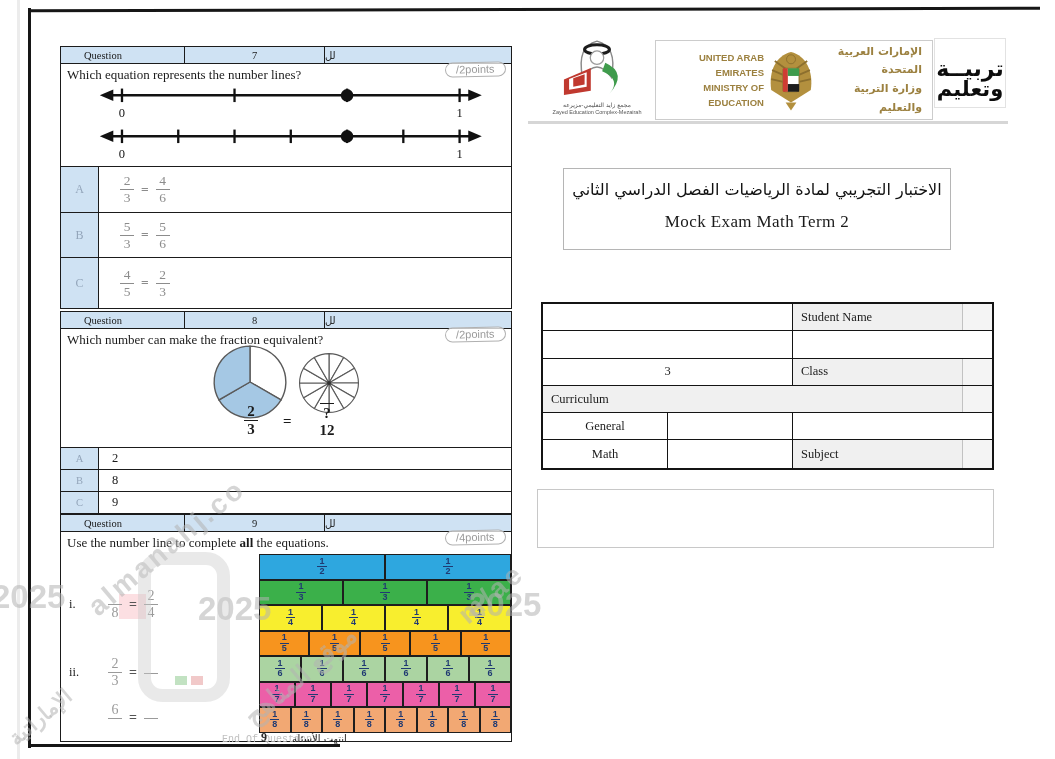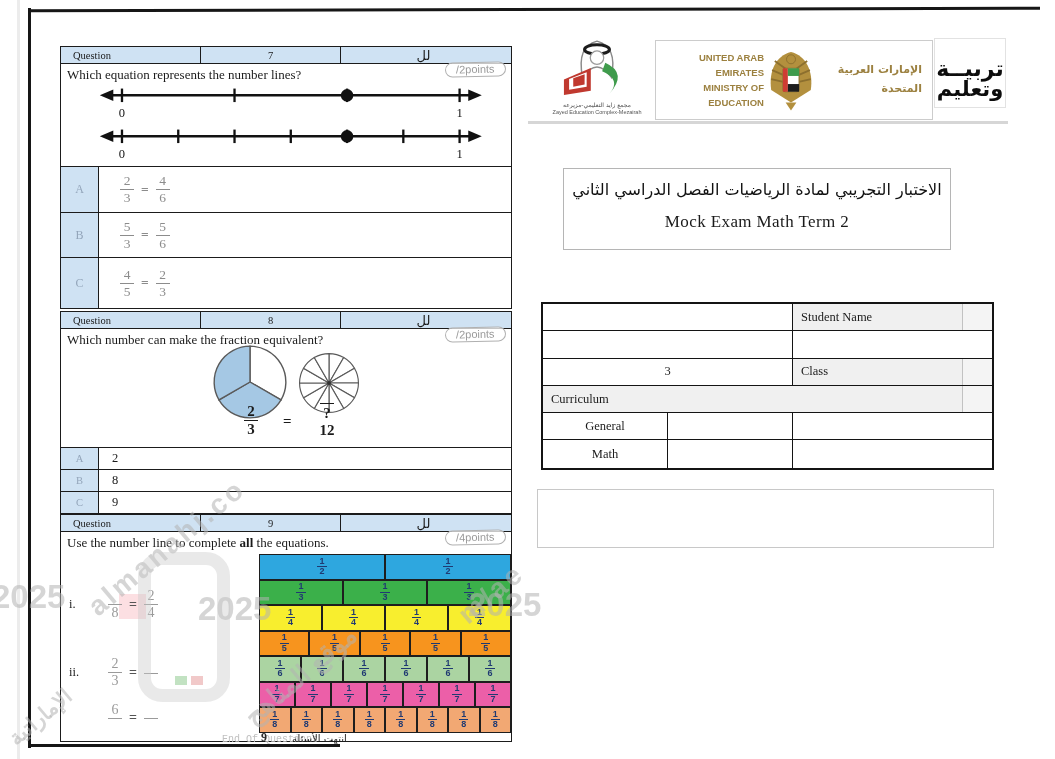--- a/index.html
+++ b/index.html
@@ -11,23 +11,23 @@
   
   .top-line { position:absolute; left:28px; top:8px; width:1012px; height:3px; background:#161616; transform:rotate(-0.15deg); }
   .left-line { position:absolute; left:28px; top:8px; width:2.5px; height:740px; background:#161616; }
   .bottom-line { position:absolute; left:28px; top:744px; width:312px; height:2.5px; background:#161616; }
   .edge-strip { position:absolute; left:17px; top:0; width:3px; height:759px; background:#ececec; }
 
   
   .qtable { position:absolute; left:60px; width:452px; border:1.6px solid #1b1b1b; background:#fff; z-index:2; }
   #q7 { top:46px; } #q8 { top:311px; } #q9 { top:514px; }
   .qhead { display:flex; background:#cfe2f3; border-bottom:1.6px solid #1b1b1b; height:17px; align-items:center; font-size:10.5px; }
-  .qh1 { width:140px; padding-left:12px; border-right:1.6px solid #1b1b1b; height:100%; display:flex; align-items:center; }
+  .qh1 { width:124px; padding-left:23px; border-right:1.6px solid #1b1b1b; height:100%; display:flex; align-items:center; }
   .qh2 { width:140px; text-align:center; border-right:1.6px solid #1b1b1b; height:100%; display:flex; align-items:center; justify-content:center; }
-  .qh3 { flex:1; text-align:center; padding-right:5px; font-size:13px; font-family:"DejaVu Sans",sans-serif; }
+  .qh3 { flex:1; text-align:left; padding-right:5px; font-size:10px; font-family:"DejaVu Sans",sans-serif; }
   .qbody { position:relative; background:#fff; }
   #q7 .qbody { height:102px; } #q8 .qbody { height:118px; } #q9 .qbody { height:209px; }
   .qtext { font-size:13px; padding:3px 6px 0 6px; }
   .badge { position:absolute; right:5px; top:-2px; border:1.5px solid #b0b0b0; border-radius:9px;
            padding:0 10px 1px 10px; color:#9a9a9a; font-size:11px; font-family:"Liberation Sans",sans-serif;
            transform:rotate(-1.5deg); background:rgba(255,255,255,.75); z-index:3; }
 
   .nl { display:block; width:436px; height:40px; margin:1px 0 0 6px; }
   .nlt { font-size:13px; font-family:"Liberation Serif",serif; fill:#111; }
 
@@ -563,20 +563,21 @@
       <path d="M12,14 L26,24 M9,24 L25,31 M8,34 L25,38 M48,14 L34,24 M51,24 L35,31 M52,34 L35,38" stroke="#8c6f2e" stroke-width="2"></path>
       <circle cx="30" cy="12" r="5" fill="#b3903e" stroke="#8c6f2e" stroke-width="1"></circle>
       <rect x="21" y="22" width="18" height="26" rx="3" fill="#fff" stroke="#8c6f2e" stroke-width="1.2"></rect>
       <rect x="21" y="22" width="5.5" height="26" fill="#cf3d33"></rect>
       <rect x="26.5" y="22" width="12.5" height="8.5" fill="#3f9b4c"></rect>
       <rect x="26.5" y="39.5" width="12.5" height="8.5" fill="#1d1d1d"></rect>
       <path d="M24,60 L30,69 L36,60 Z" fill="#b3903e"></path>
     </svg>
     <div class="moe-ar ar">
       <div>الإمارات العربية المتحدة</div>
+      <div>وزارة التربية والتعليم</div>
     </div>
   </div>
 
   <div id="black-logo">
     <div class="bl1 ar">تربيــة</div>
     <div class="bl2 ar">وتعليم</div>
   </div>
 
   <div id="divider"></div>
 
@@ -609,20 +610,24 @@
           <div class="inarrow"></div>
         </div>
     </div>
     <div class="irow">
       <div class="iv2">General</div>
       <div class="iv2"></div>
     </div>
     <div class="irow">
       <div class="iv2">Math</div>
       <div class="iv2"></div>
+      <div class="ilwrap">
+          <div class="il">Subject</div>
+          <div class="inarrow"></div>
+        </div>
     </div>
   </div>
 
   <div id="empty-box"></div>
 
   <div id="wmlayer">
     <span class="wm wm-rot" style="left:82px;top:598px;font-size:28px;letter-spacing:3px">almanahj.co</span>
     <span class="wm wm-rot" style="left:452px;top:606px;font-size:28px;letter-spacing:3px">m/ae</span>
     <span class="wm" style="left:-8px;top:578px;font-size:33px">2025</span>
     <span class="wm" style="left:198px;top:590px;font-size:33px">2025</span>

